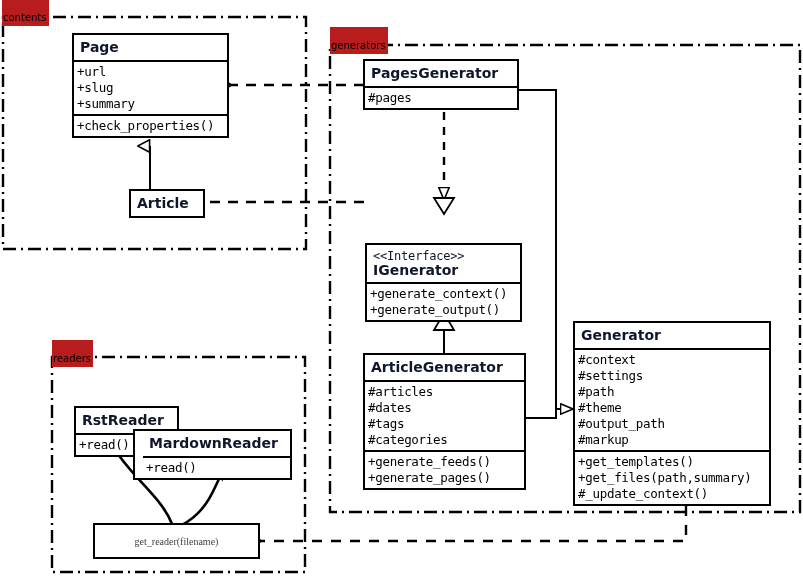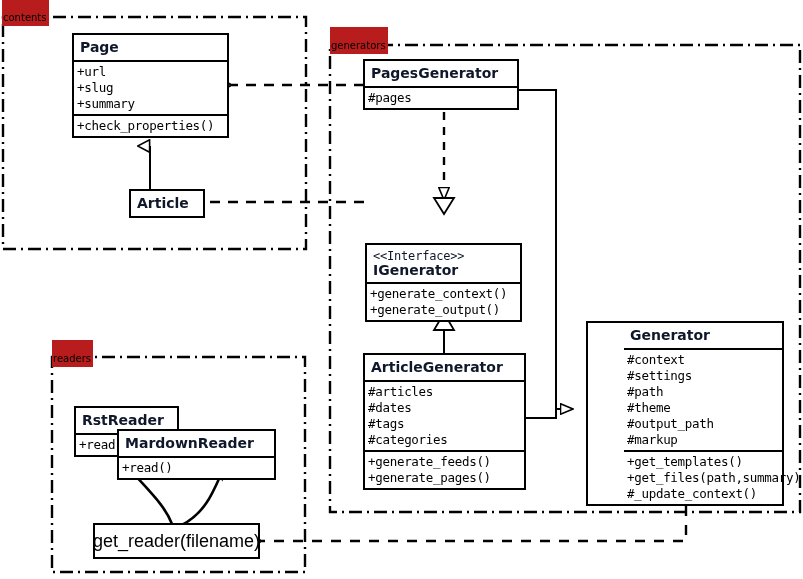--- a/index.html
+++ b/index.html
@@ -71,23 +71,23 @@
     position: absolute;
     box-sizing: border-box;
     background: #ffffff;
     border: 2px solid #000000;
     display: flex;
     align-items: center;
     justify-content: center;
     z-index: 5;
   }
   .plain-box span {
-    font-family: Liberation Sans, sans-serif;
-    font-size: 18px;
-    color: #000000;
+    font-family: Liberation Serif, serif;
+    font-size: 10px;
+    color: #404040;
     white-space: nowrap;
   }
   
   .pkg-label {
     position: absolute;
     font-family: "DejaVu Sans", sans-serif;
     font-size: 10px;
     line-height: 17px;
     color: #000;
     background: #b91c1c;
@@ -192,21 +192,21 @@
       <div class="uml-member">#dates</div>
       <div class="uml-member">#tags</div>
       <div class="uml-member">#categories</div>
     </div>
     <div class="uml-compartment">
       <div class="uml-member">+generate_feeds()</div>
       <div class="uml-member">+generate_pages()</div>
     </div>
   </div>
 
-  <div class="uml-class" style="left:586px; top:321px; width:198px;padding-left:36px;">
+  <div class="uml-class" style="left:573px; top:321px; width:198px;">
     <div class="uml-name">Generator</div>
     <div class="uml-compartment">
       <div class="uml-member">#context</div>
       <div class="uml-member">#settings</div>
       <div class="uml-member">#path</div>
       <div class="uml-member">#theme</div>
       <div class="uml-member">#output_path</div>
       <div class="uml-member">#markup</div>
     </div>
     <div class="uml-compartment">
@@ -216,21 +216,21 @@
     </div>
   </div>
 
   <div class="uml-class" style="left:74px; top:370px; width:105px;margin-top:36px;">
     <div class="uml-name">RstReader</div>
     <div class="uml-compartment">
       <div class="uml-member">+read()</div>
     </div>
   </div>
 
-  <div class="uml-class" style="left:117px; top:429px; width:159px;">
+  <div class="uml-class" style="left:133px; top:429px; width:159px;padding-left:8px;">
     <div class="uml-name">MardownReader</div>
     <div class="uml-compartment">
       <div class="uml-member">+read()</div>
     </div>
   </div>
 
   <div class="plain-box" style="left:93px; top:523px; width:167px; height:36px;">
     <span>get_reader(filename)</span>
   </div>
 

